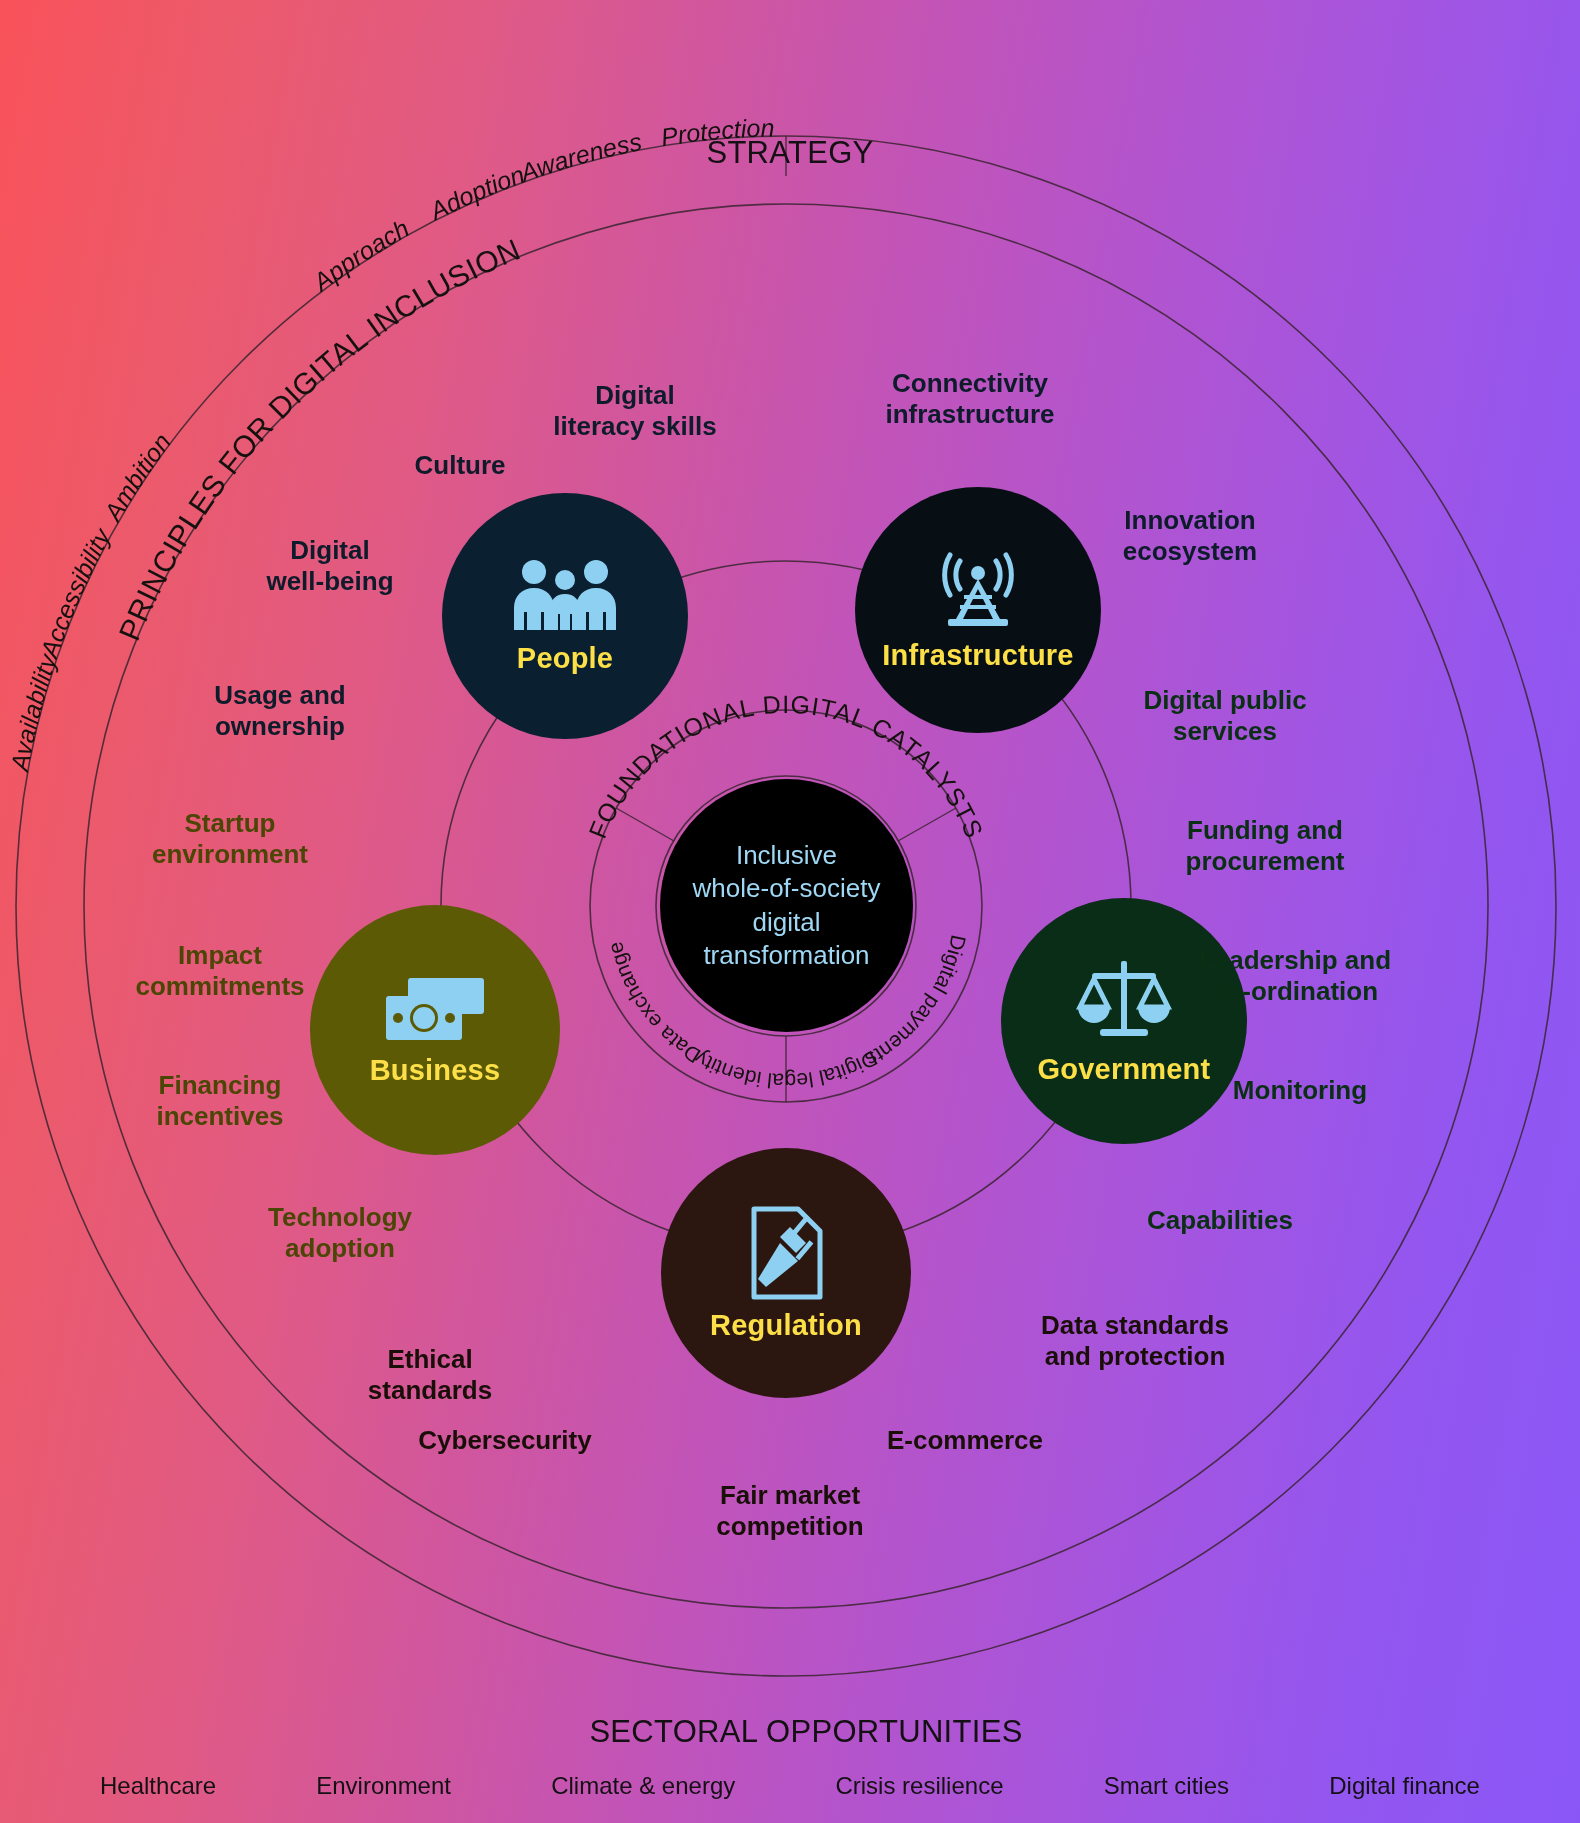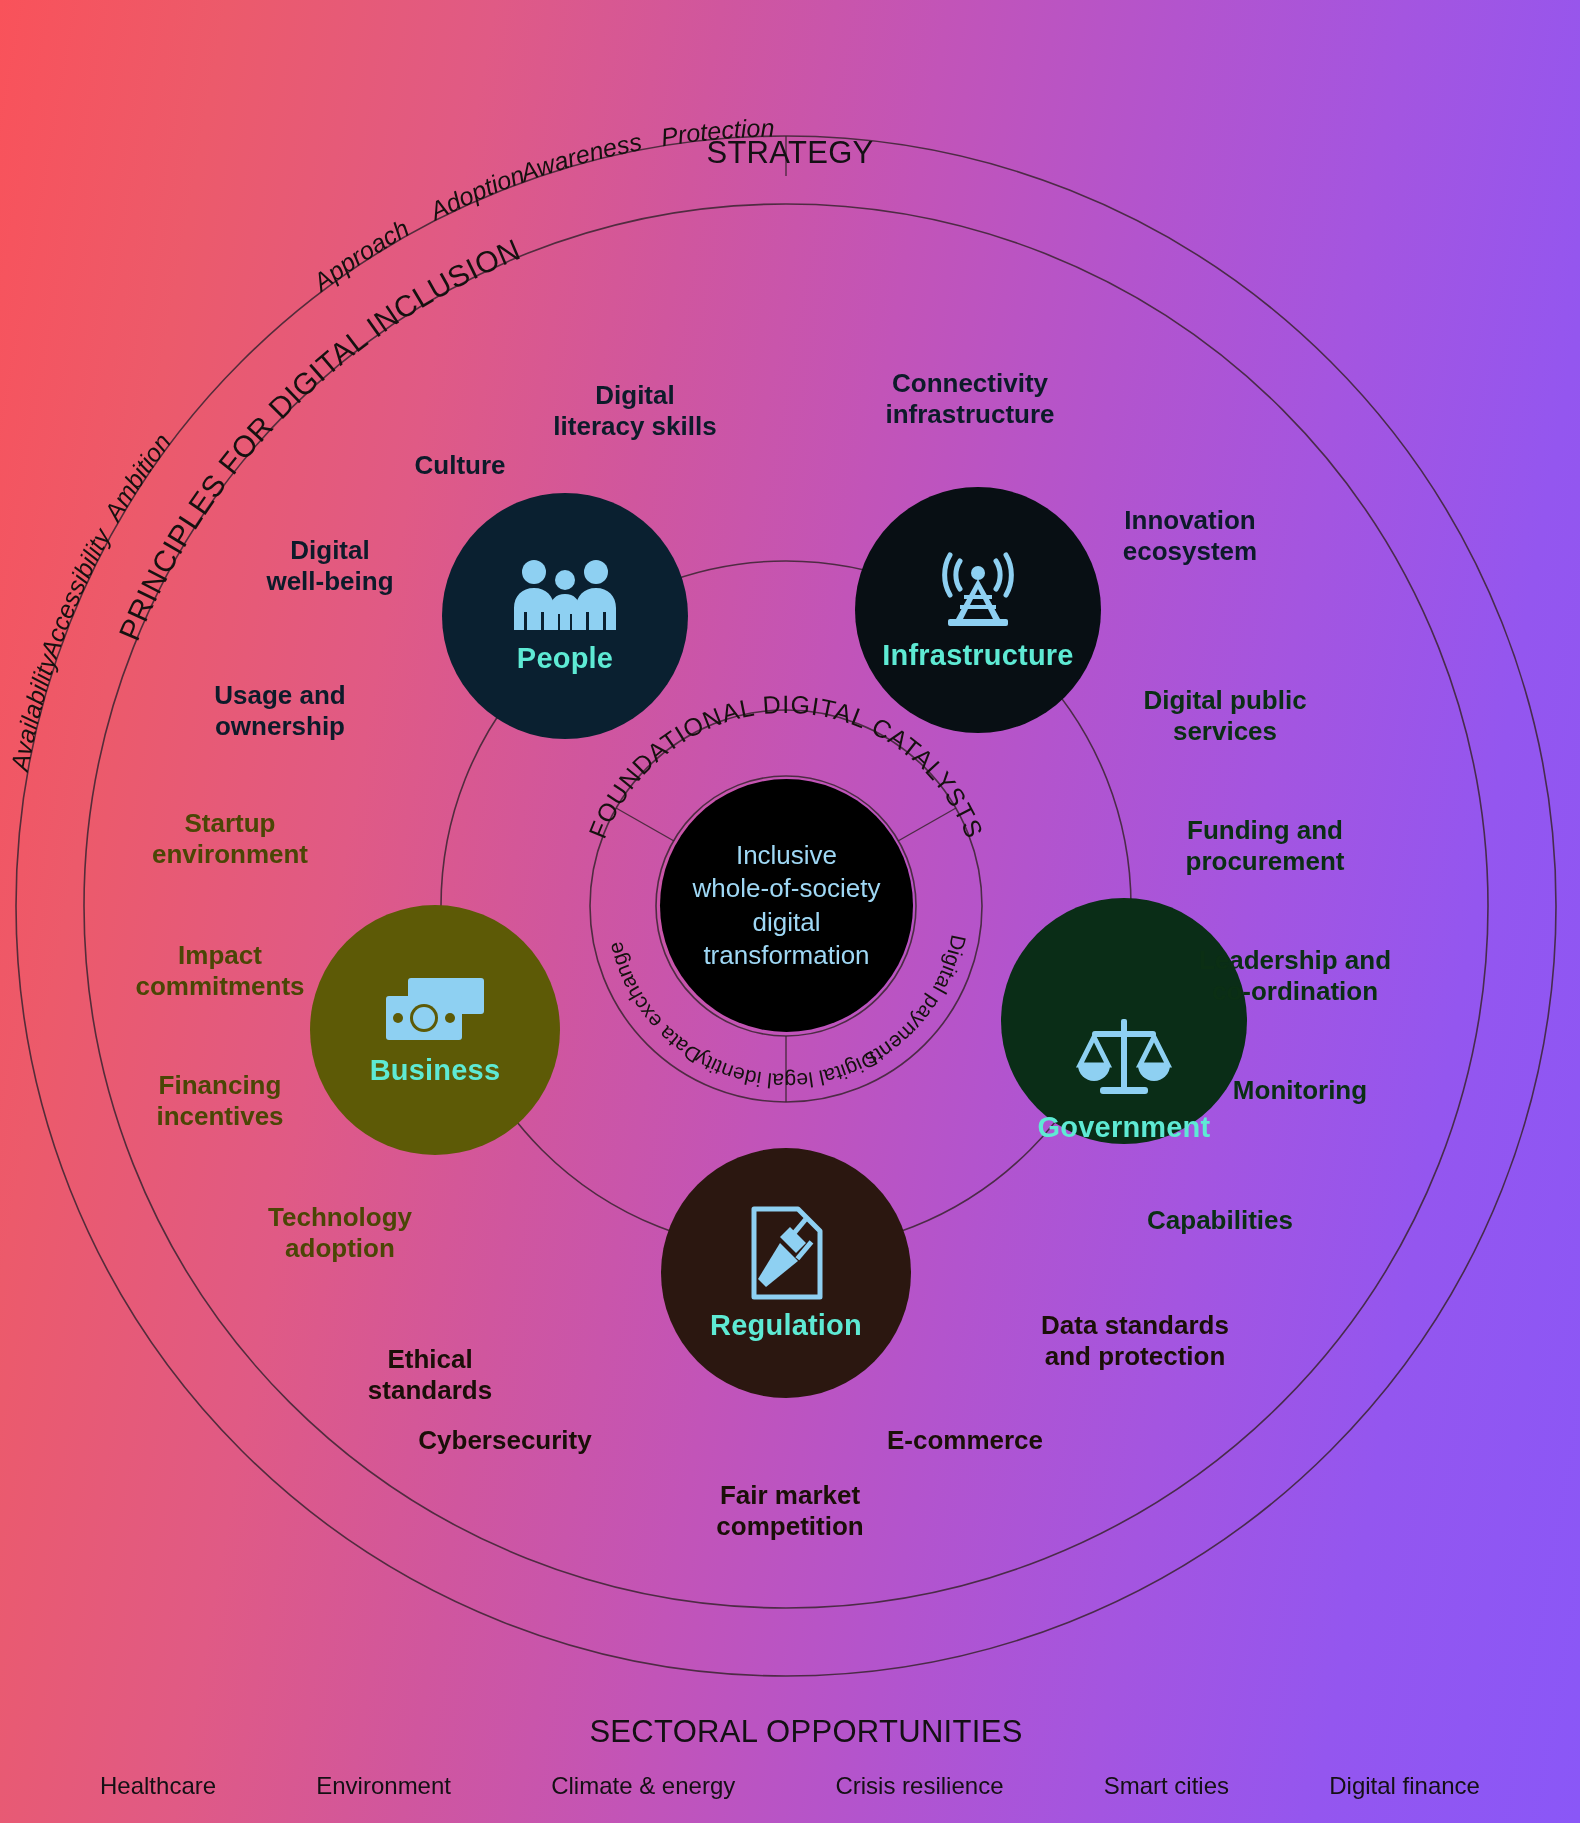--- a/index.html
+++ b/index.html
@@ -60,31 +60,31 @@
   .node {
     position: absolute;
     border-radius: 50%;
     display: flex;
     flex-direction: column;
     align-items: center;
     justify-content: center;
     box-sizing: border-box;
   }
   .node .node-label {
-    color: #5eead4;
+    color: #fde047;
     font-weight: bold;
     font-size: 29px;
     margin-top: 8px;
     letter-spacing: 0.2px;
   }
   .node .node-icon { line-height: 0; }
 
   #node-people      { left: 442px; top: 493px;  width: 246px; height: 246px; background: #0a2030; }
   #node-infra       { left: 855px; top: 487px;  width: 246px; height: 246px; background: #080f14; }
-  #node-government  { left: 1001px; top: 898px; width: 246px; height: 246px; background: #0a2d17; justify-content: flex-end; }
+  #node-government  { left: 1001px; top: 898px; width: 246px; height: 246px; background: #0a2d17; }
   #node-business    { left: 310px; top: 905px;  width: 250px; height: 250px; background: #5d5a06; }
   #node-regulation  { left: 661px; top: 1148px; width: 250px; height: 250px; background: #2b1710; }
 
   #core-circle {
     position: absolute;
     left: 660px; top: 779px;
     width: 253px; height: 253px;
     border-radius: 50%;
     background: #000000;
     display: flex;

